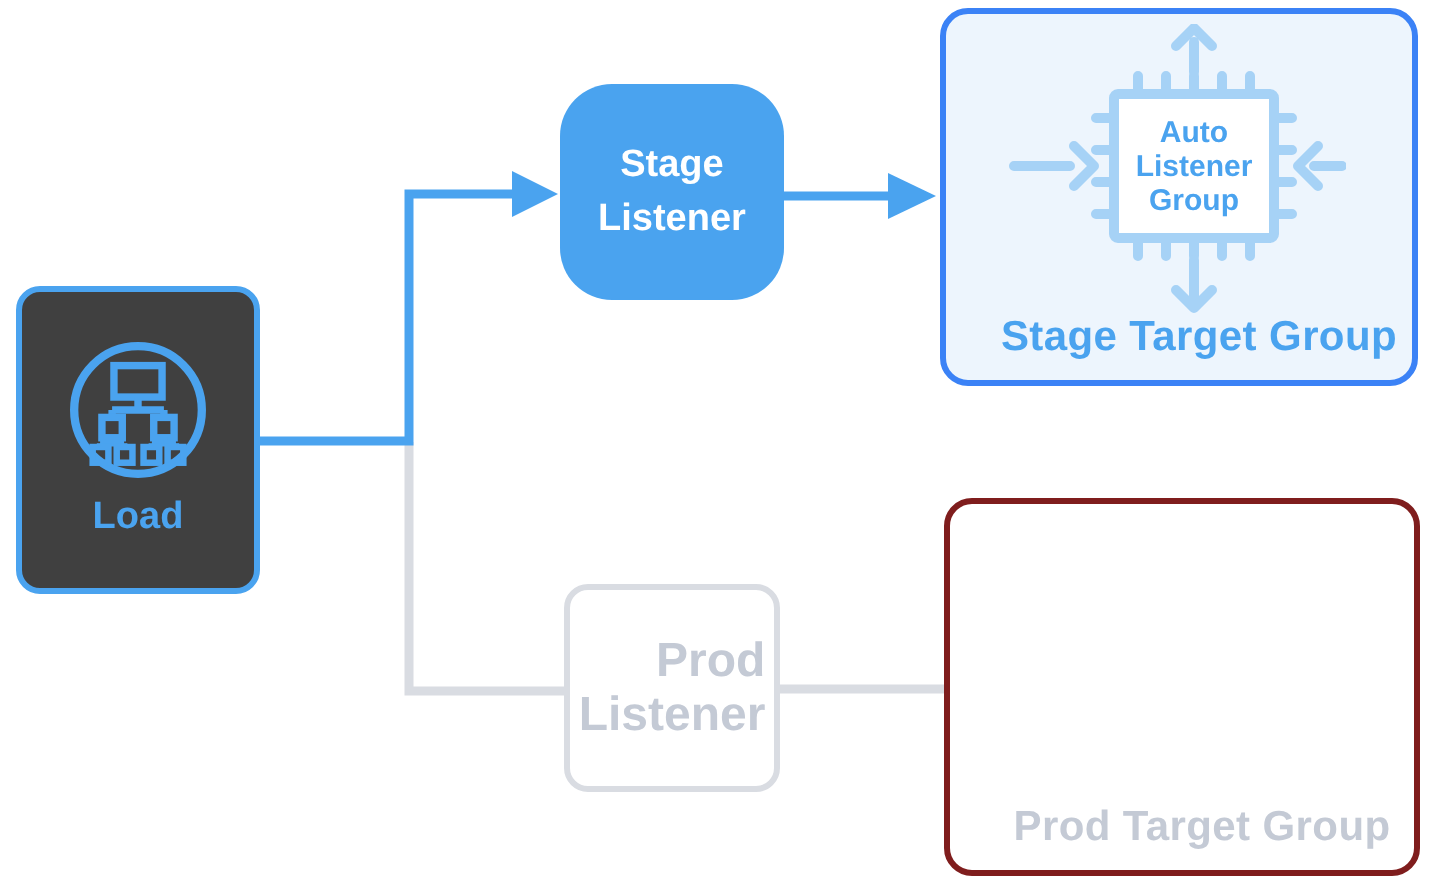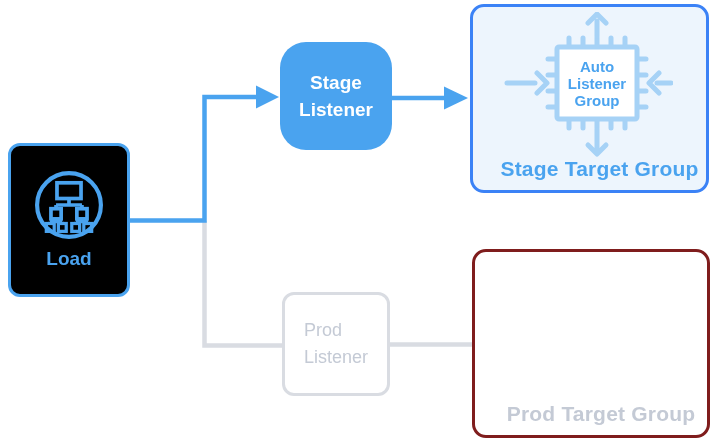--- a/index.html
+++ b/index.html
@@ -6,38 +6,38 @@
   .canvas{
     position:relative;width:716px;height:445px;background:#ffffff;overflow:hidden;
     font-family:"Liberation Sans","DejaVu Sans",sans-serif;
   }
   .connectors{position:absolute;left:0;top:0;}
   .box{position:absolute;box-sizing:border-box;}
 
   
   .lb{
     left:8px;top:143px;width:122px;height:154px;
-    background:#000000;border:3px solid #4aa3ef;border-radius:12px;
+    background:#404040;border:3px solid #4aa3ef;border-radius:12px;
     display:flex;flex-direction:column;align-items:center;padding-top:22px;
   }
   .lb-label{margin-top:4px;text-align:center;color:#4aa3ef;font-size:19px;line-height:26px;font-weight:600;}
 
   
   .stage-listener{
     left:280px;top:42px;width:112px;height:108px;
     background:#4aa3ef;border-radius:26px;
     display:flex;align-items:center;justify-content:center;
   }
   .stage-listener .lines{text-align:center;color:#ffffff;font-size:19px;line-height:27px;font-weight:600;}
   .prod-listener{
     left:282px;top:292px;width:108px;height:104px;
     background:#ffffff;border:3px solid #d9dce2;border-radius:12px;
     display:flex;align-items:center;justify-content:center;
   }
-  .prod-listener .lines{text-align:left;color:#c4cad5;font-size:18px;line-height:27px;font-weight:400;}
+  .prod-listener .lines{text-align:right;color:#c4cad5;font-size:24px;line-height:27px;font-weight:700;}
 
   
   .stage-tg{
     left:470px;top:4px;width:239px;height:189px;
     background:#edf5fd;border:3px solid #3b82f6;border-radius:14px;
   }
   .prod-tg{
     left:472px;top:249px;width:238px;height:189px;
     background:#ffffff;border:3px solid #7f1d1d;border-radius:14px;
   }

